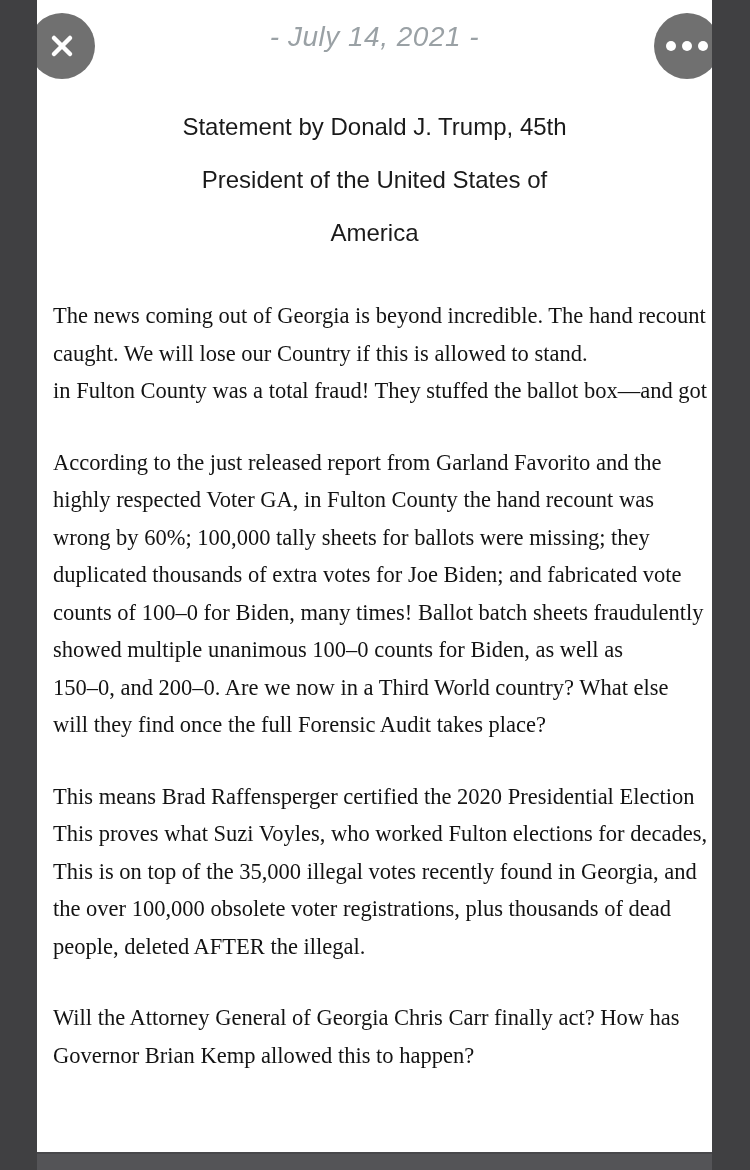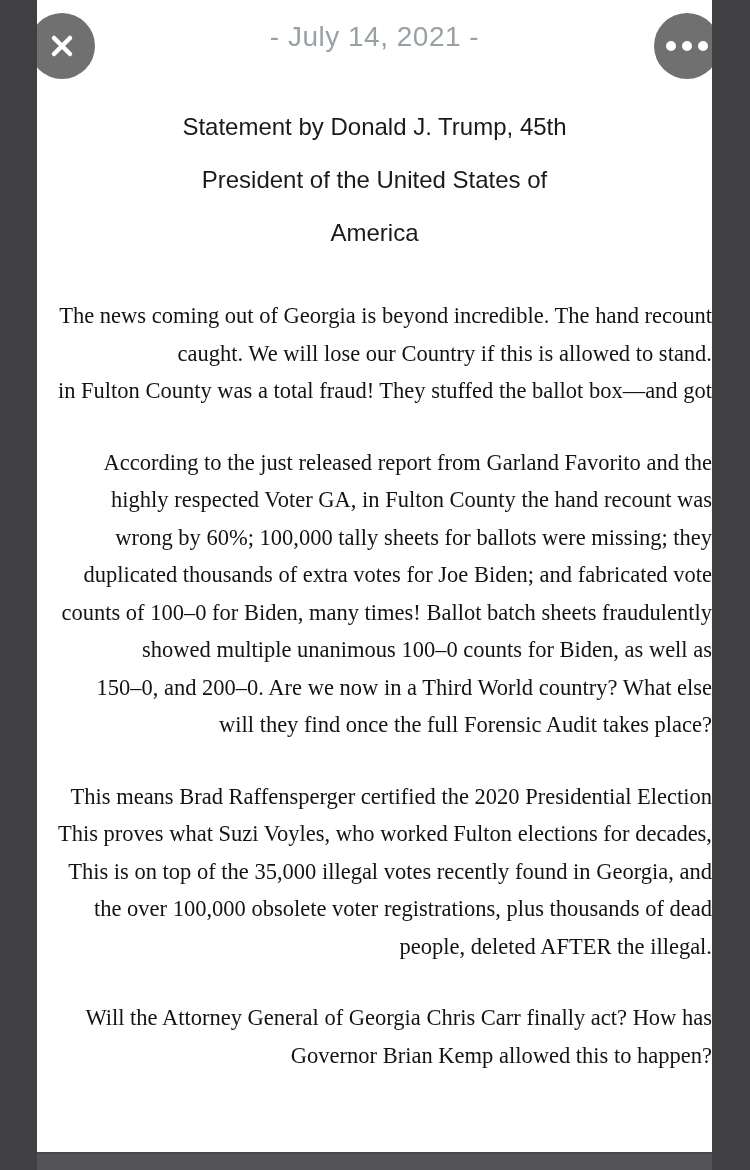--- a/index.html
+++ b/index.html
@@ -56,40 +56,41 @@
   .dots { display: flex; gap: 6px; align-items: center; }
   .dots .dot { width: 10px; height: 10px; border-radius: 50%; background: #ffffff; }
   
   .date-label {
     position: absolute;
     top: 20px; left: 0; right: 0;
     text-align: center;
     font-size: 28px; line-height: 34px;
     color: var(--date-text, #9aa1a5);
     letter-spacing: 0.5px;
+    font-style: italic;
   }
   
   .heading {
     position: absolute;
     top: 100px; left: 0; right: 0;
     text-align: center;
     font-size: 24px; line-height: 53px;
     color: var(--heading-text, #1a1a1a);
   }
   .heading .h-line { white-space: nowrap; }
   
   .body-text {
     position: absolute;
     top: 297px; left: 16px; right: 0;
     font-family: "Liberation Serif", serif;
     font-size: 22.5px; line-height: 37.5px;
     color: var(--body-text, #131313);
   }
   .body-text .para { margin: 0 0 34px 0; }
-  .body-text .line { white-space: nowrap; text-align: right; }
+  .body-text .line { white-space: nowrap; }
 </style>
 </head>
 <body>
 
 <div class="screen">
 
   <div class="page">
 
     <div class="date-label">- July 14, 2021 -</div>
 

